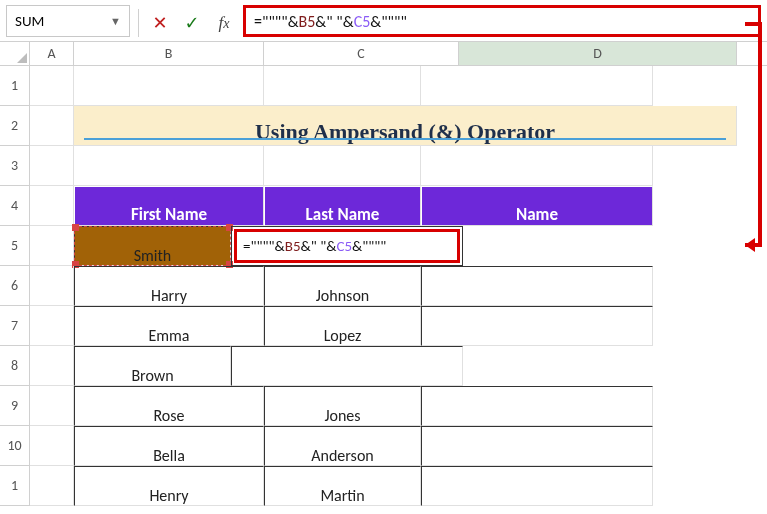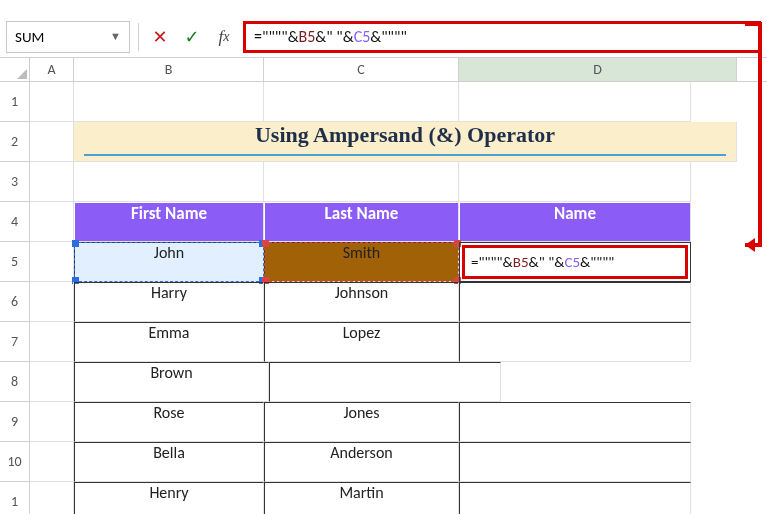--- a/index.html
+++ b/index.html
@@ -9,27 +9,26 @@
     background: #fff;
     width: 767px;
     height: 514px;
     overflow: hidden;
     position: relative;
   }
 
   
   .fbar {
     display: flex;
-    align-items: center;
+    align-items: flex-end;
     height: 42px;
     border-bottom: 1px solid #d0d0d0;
     padding: 4px 6px;
     gap: 6px;
     background: #fff;
-    margin-top: 16px;
   }
   .namebox {
     width: 124px;
     height: 32px;
     border: 1px solid #c8c8c8;
     display: flex;
     align-items: center;
     justify-content: space-between;
     padding: 0 8px;
     font-size: 15px;
@@ -86,44 +85,44 @@
     height: 40px;
     border-bottom: 1px solid #d0d0d0;
     display: flex; align-items: center; justify-content: center;
     color: #555; font-size: 14px;
   }
   .cells { position: relative; flex: 1; }
   .cells .row { display: flex; height: 40px; }
   .cells .cell {
     border-right: 1px solid #e0e0e0;
     border-bottom: 1px solid #e0e0e0;
-    display: flex; align-items: flex-start; justify-content: center;
+    display: flex; align-items: flex-end; justify-content: center;
     position: relative;
     overflow: visible;
   }
   .cell.cA { width: 44px; }
   .cell.cB { width: 190px; }
-  .cell.cC { width: 195px; }
+  .cell.cC { width: 157px; }
   .cell.cD { width: 232px; }
 
   
   .title-cell {
     background: #fbeecb;
     font-family: Georgia, "Times New Roman", serif;
     font-size: 22px;
     font-weight: bold;
     color: #1f2f4a;
   }
   .title-underline {
     position: absolute;
     left: 10px; right: 10px; bottom: 5px;
     height: 2px; background: #4aa0d8;
   }
   .th {
-    background: #8b5cf6;
+    background: #6d28d9;
     color: #fff;
     font-weight: bold;
     font-size: 17px;
     border: 1px solid #fff;
   }
   .td {
     border: 1px solid #333;
     font-size: 16px;
     color: #222;
   }
@@ -245,27 +244,20 @@
 
     <div class="row">
       <div class="cell cA"></div>
       <div class="cell cB th">First Name</div>
       <div class="cell cC th">Last Name</div>
       <div class="cell cD th">Name</div>
     </div>
 
     <div class="row">
       <div class="cell cA"></div>
-      <div class="cell cB td sel-b5">
-        <span>John</span>
-        <span class="sel-handle h-tl"></span>
-        <span class="sel-handle h-tr"></span>
-        <span class="sel-handle h-bl"></span>
-        <span class="sel-handle h-br"></span>
-      </div>
       <div class="cell cC td sel-c5">
         <span>Smith</span>
         <span class="sel-handle h-tl"></span>
         <span class="sel-handle h-tr"></span>
         <span class="sel-handle h-bl"></span>
         <span class="sel-handle h-br"></span>
       </div>
       <div class="cell cD td" style="border:1px solid #333; padding:0;">
         <div class="d5-box">
           <span class="f-black">=""""&amp;</span>

